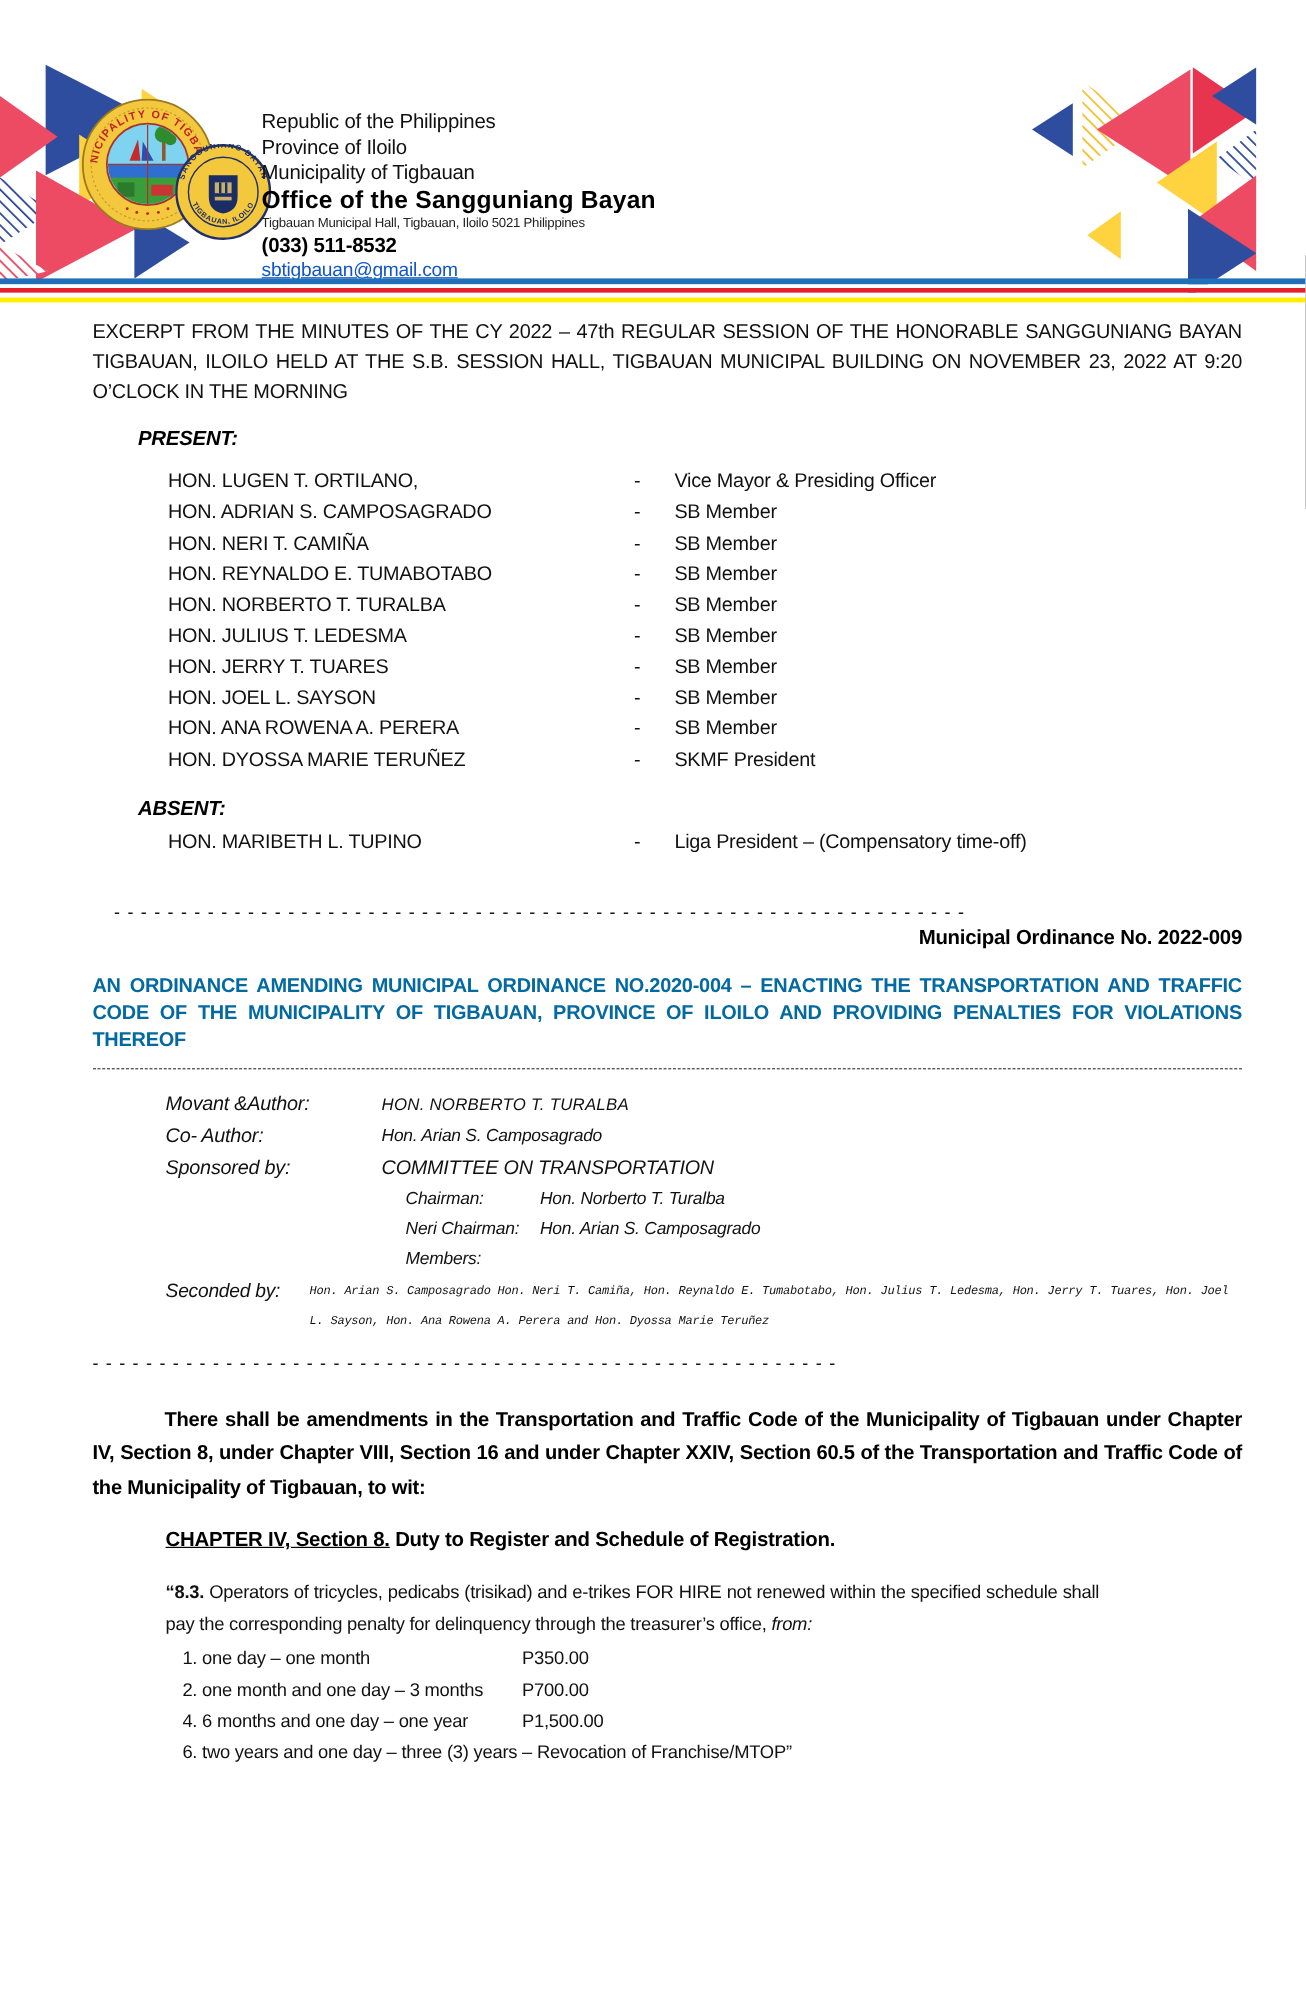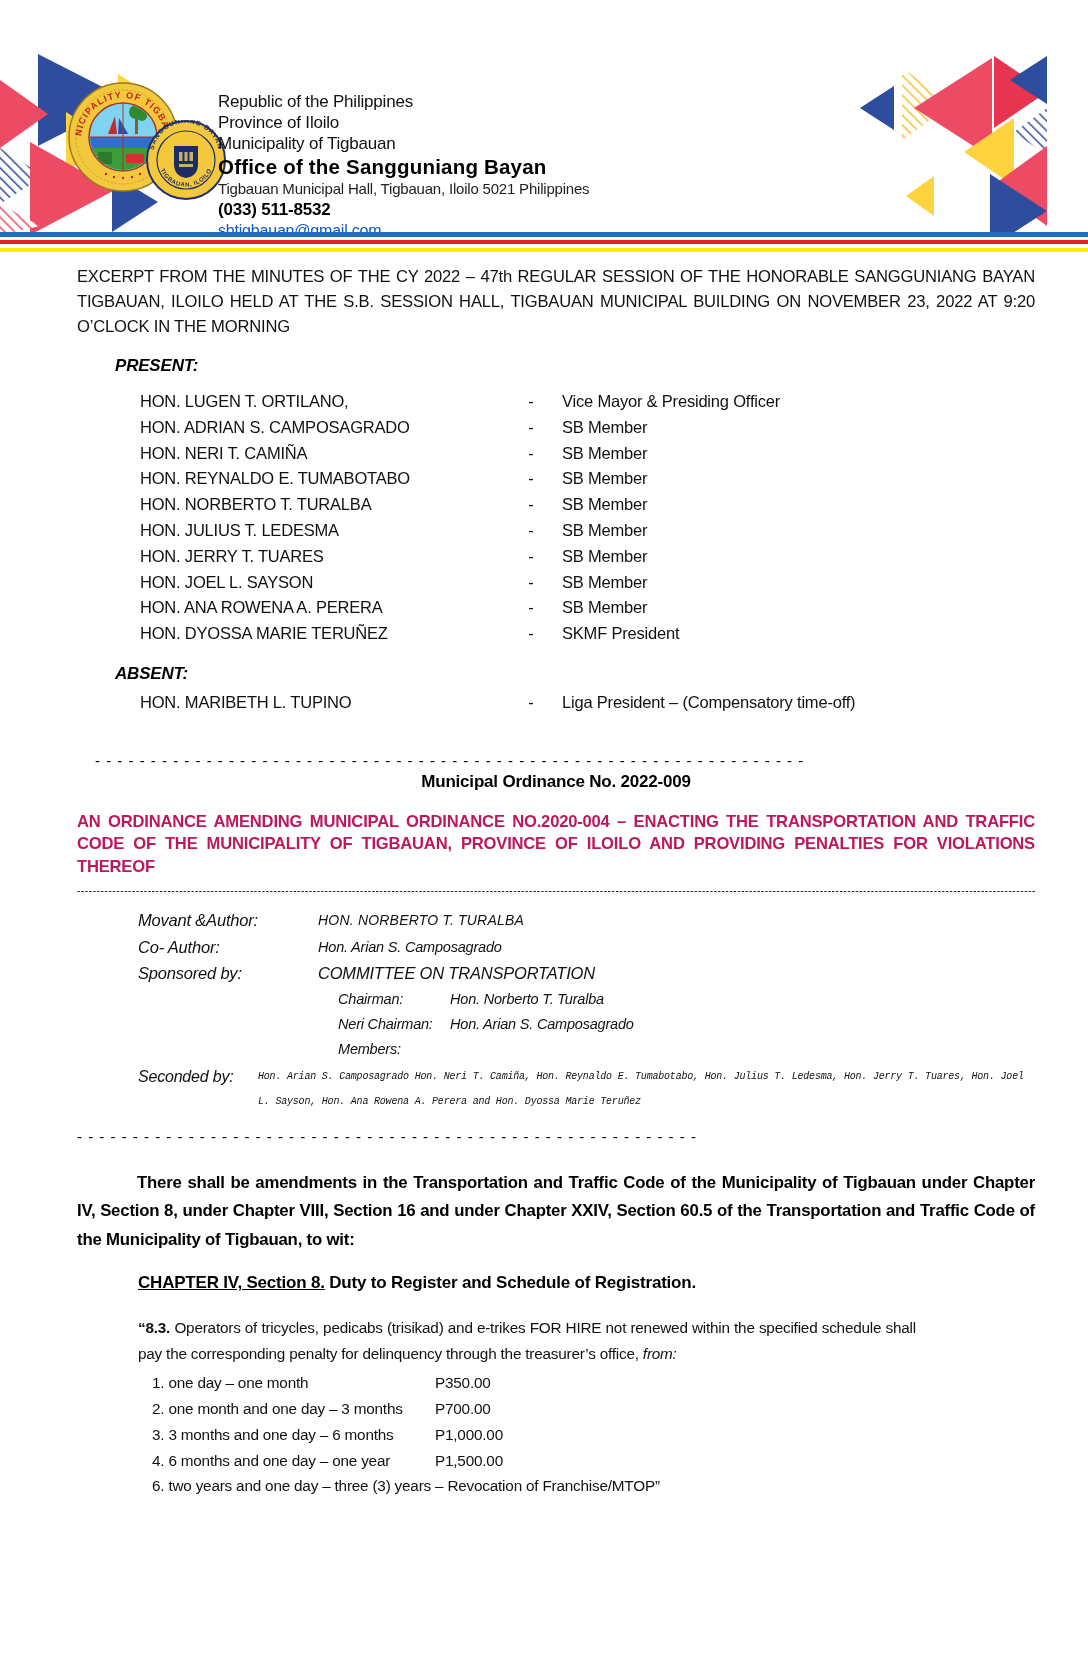--- a/index.html
+++ b/index.html
@@ -11,21 +11,21 @@
   }
   
   .letterhead { position:absolute; left:0; top:0; width:1088px; height:232px; }
   .deco-left  { position:absolute; left:0; top:50px; }
   .deco-right { position:absolute; left:842px; top:56px; }
   .seal-muni  { position:absolute; left:68px;  top:82px; }
   .seal-sb    { position:absolute; left:146px; top:120px; }
   .lh-text { position:absolute; left:218px; top:92px; line-height:1.18; }
   .lh-line   { font-size:17px; color:#111; margin-bottom:1px; }
   .lh-office { font-size:20.5px; font-weight:bold; color:#000; letter-spacing:0.2px; margin-top:1px; }
-  .lh-addr   { font-size:15px; color:#222; margin-top:1px; }
+  .lh-addr   { font-size:11px; color:#222; margin-top:1px; }
   .lh-phone  { font-size:17px; font-weight:bold; color:#000; margin-top:2px; }
   .lh-email  { display:inline-block; font-size:16px; color:#1155cc; text-decoration:underline; margin-top:2px; }
   .stripes { position:absolute; left:0; top:232px; width:1088px; }
   .stripe-blue   { height:5px; background:#1f70b8; }
   .gap1 { height:3px; background:#fff; }
   .stripe-red    { height:4px; background:#e4202c; }
   .gap2 { height:4px; background:#fff; }
   .stripe-yellow { height:4px; background:#ffee00; }
   
   .content { position:absolute; left:12px; top:252px; width:1088px; padding:0 65px; }
@@ -33,22 +33,22 @@
   .block-label { margin-top:17px; margin-left:38px; font-size:17px; font-weight:bold; font-style:italic; color:#000; }
   .roster { margin-top:13px; }
   .m-row { display:flex; margin-left:63px; line-height:25.8px; font-size:16.5px; color:#111; }
   .m-name { width:360px; }
   .m-dash { width:62px; text-align:center; }
   .m-role { flex:1; }
   .absent-roster { margin-top:6px; }
   .sep-spaced { margin-top:36px; margin-left:18px; font-size:15px; color:#000;
                 white-space:nowrap; overflow:hidden; height:18px; letter-spacing:1px; }
   .sep-spaced.short { margin-top:14px; margin-left:0; }
-  .ord-no { margin-top:2px; text-align:center; font-size:17px; font-weight:bold; color:#000; }
-  .ord-title { margin-top:19px; font-size:16.6px; font-weight:bold; line-height:22.5px; text-align:justify; color:#be185d; }
+  .ord-no { margin-top:2px; text-align:right; font-size:17px; font-weight:bold; color:#000; }
+  .ord-title { margin-top:19px; font-size:16.6px; font-weight:bold; line-height:22.5px; text-align:justify; color:#0369a1; }
   .sep-dense { margin-top:7px; font-size:10px; color:#000; white-space:nowrap; overflow:hidden; height:12px; letter-spacing:0.6px; }
   
   .meta { margin-top:10px; }
   .meta-row { display:flex; line-height:26.5px; }
   .meta-label { margin-left:61px; width:180px; font-style:italic; font-size:16.5px; color:#111; }
   .meta-value { font-style:italic; font-size:14.5px; color:#111; }
   .meta-value.caps  { font-size:14px; letter-spacing:0.2px; }
   .meta-value.comm  { font-size:16.5px; }
   .meta-sub { display:flex; line-height:25px; }
   .sub-label { margin-left:261px; width:112px; font-style:italic; font-size:14.5px; color:#111; }
@@ -301,19 +301,18 @@
 
     <p class="amendments">There shall be amendments in the Transportation and Traffic Code of the Municipality of Tigbauan under Chapter IV, Section 8, under Chapter VIII, Section 16 and under Chapter XXIV, Section 60.5 of the Transportation and Traffic Code of the Municipality of Tigbauan, to wit:</p>
 
     <p class="chapter"><span class="chapter-u">CHAPTER IV, Section 8.</span><span> Duty to Register and Schedule of Registration.</span></p>
 
     <p class="clause"><span class="b">“8.3.</span><span> Operators of tricycles, pedicabs (trisikad) and e-trikes FOR HIRE not renewed within the specified schedule shall pay the corresponding penalty for delinquency through the treasurer’s office, </span><span class="bi">from:</span></p>
 
     <div class="penalties">
       <div class="p-row"><span class="p-desc">1. one day – one month</span><span class="p-fee">P350.00</span></div>
       <div class="p-row"><span class="p-desc">2. one month and one day – 3 months</span><span class="p-fee">P700.00</span></div>
-      <div class="p-row"><span class="p-desc">3. 3 months and one day – 6 months</span><span class="p-fee">P1,000.00</span></div>
       <div class="p-row"><span class="p-desc">4. 6 months and one day – one year</span><span class="p-fee">P1,500.00</span></div>
       <div class="p-row"><span class="p-desc">6. two years and one day – three (3) years – Revocation of Franchise/MTOP”</span><span class="p-fee"></span></div>
     </div>
 
   </main>
 </div>
 
 </body></html>

